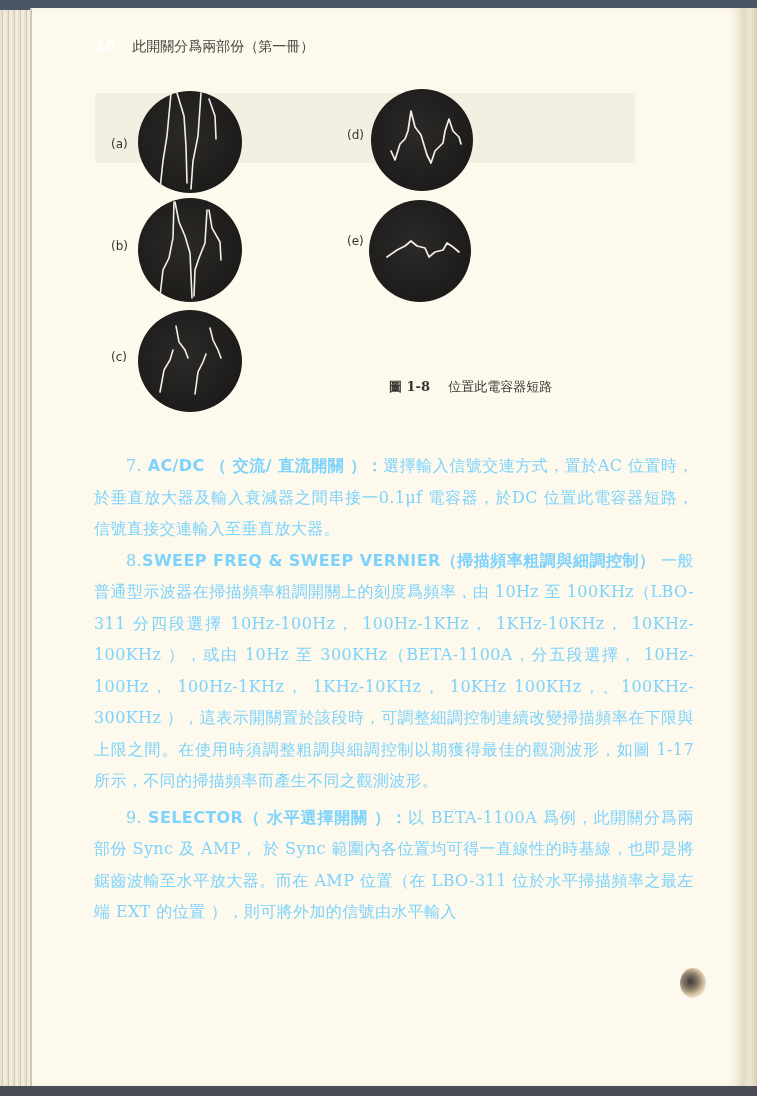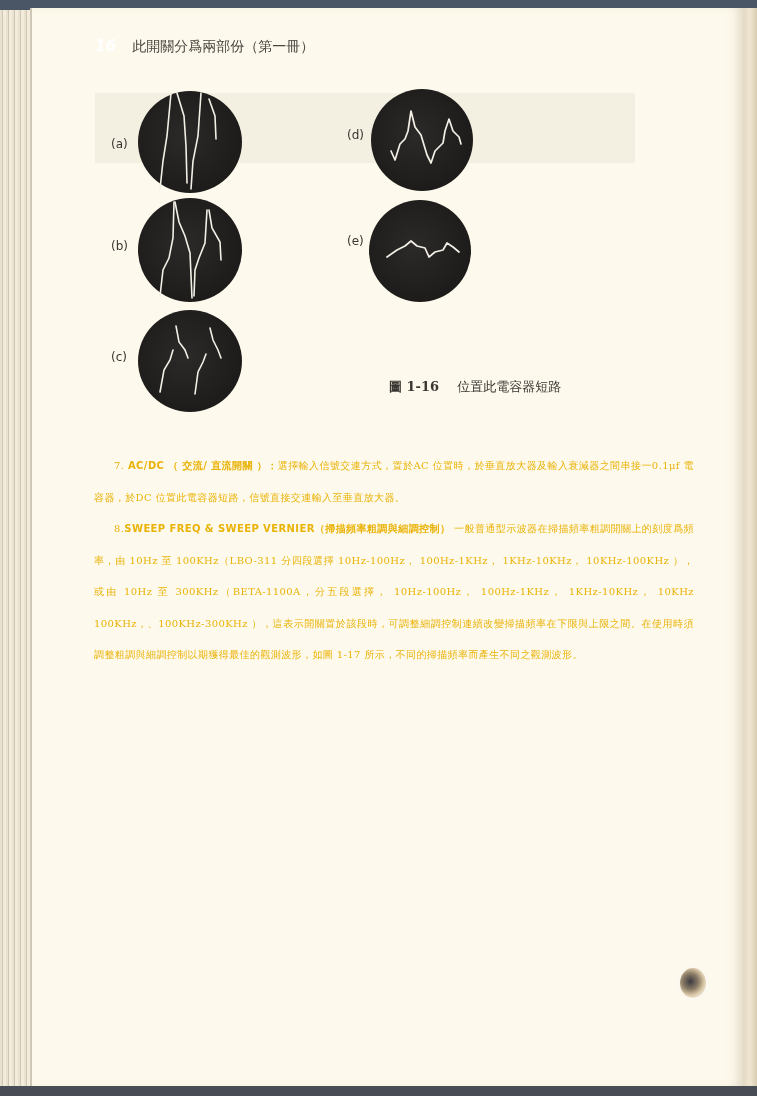--- a/index.html
+++ b/index.html
@@ -42,21 +42,21 @@
   .scope-label {
     position:absolute; font-size:12px; color:#3a3632; font-family:"DejaVu Sans", sans-serif;
   }
 
   .fig-caption {
     position:absolute; left:389px; top:378px; font-size:13px; color:#3a3632;
   }
   .fig-caption .fig-no { font-weight:bold; margin-right:14px; font-family:"DejaVu Serif", serif; }
 
   .body-text {
-    position:absolute; left:94px; width:600px; font-size:10px; color:#eab308;
+    position:absolute; left:94px; width:600px; font-size:16px; color:#7dd3fc;
     line-height:31.5px; letter-spacing:0.4px;
   }
   .body-text p { margin:0; text-align:justify; }
   .indent { text-indent:2em; }
   .heading-term { font-family:"DejaVu Sans", "Liberation Sans", sans-serif; font-weight:bold; }
 
   .punch-hole {
     position:absolute; left:680px; top:968px; width:26px; height:30px; border-radius:50%;
     background: radial-gradient(circle at 40% 45%, #3b3a40 0%, #8a7b66 35%, #d9c7a6 60%, #f4efe3 80%);
     box-shadow: 0 0 0 3px #fbf8ef;
@@ -124,30 +124,34 @@
   </div>
 
   <span class="scope-label" style="left:347px;top:234px;">(e)</span>
   <div class="scope" style="left:369px;top:200px;width:102px;height:102px;">
     <svg viewBox="0 0 102 102">
       <path d="M18 57 L28 50 L36 46 L42 41 L48 46 L56 48 L60 57 L66 52 L74 50 L78 43 L84 47 L90 52" fill="none" stroke="#f3efe6" stroke-width="1.7" stroke-linejoin="round" stroke-linecap="round"></path>
     </svg>
   </div>
 
   <div class="fig-caption">
-    <span class="fig-no">圖 1-16</span>
+    <span class="fig-no">圖 1-8</span>
     <span>位置此電容器短路</span>
   </div>
 </div>
 
 <div class="body-text" style="top:450px;">
   <p class="indent">
     <span>7.</span>
     <span class="heading-term">AC/DC</span>
     <span class="heading-term">（ 交流/ 直流開關 ）：</span><span>選擇輸入信號交連方式，置於AC 位置時，於垂直放大器及輸入衰減器之間串接一0.1μf 電容器，於DC 位置此電容器短路，信號直接交連輸入至垂直放大器。</span>
   </p>
   <p class="indent" style="">
     <span>8.</span><span class="heading-term">SWEEP FREQ &amp; SWEEP VERNIER</span><span class="heading-term">（掃描頻率粗調與細調控制）</span>
     <span>一般普通型示波器在掃描頻率粗調開關上的刻度爲頻率，由 10Hz 至 100KHz（LBO-311 分四段選擇 10Hz-100Hz， 100Hz-1KHz， 1KHz-10KHz， 10KHz-100KHz ），或由 10Hz 至 300KHz（BETA-1100A，分五段選擇， 10Hz-100Hz， 100Hz-1KHz， 1KHz-10KHz， 10KHz 100KHz，、100KHz-300KHz ），這表示開關置於該段時，可調整細調控制連續改變掃描頻率在下限與上限之間。在使用時須調整粗調與細調控制以期獲得最佳的觀測波形，如圖 1-17 所示，不同的掃描頻率而產生不同之觀測波形。</span>
   </p>
+  <p class="indent" style="margin-top:5px;">
+    <span>9.</span>
+    <span class="heading-term">SELECTOR</span><span class="heading-term">（ 水平選擇開關 ）：</span><span>以 BETA-1100A 爲例，此開關分爲兩部份 Sync 及 AMP， 於 Sync 範圍內各位置均可得一直線性的時基線，也即是將鋸齒波輸至水平放大器。而在 AMP 位置（在 LBO-311 位於水平掃描頻率之最左端 EXT 的位置 ），則可將外加的信號由水平輸入</span>
+  </p>
 </div>
 
 <div class="punch-hole"></div>
 
 </body></html>

